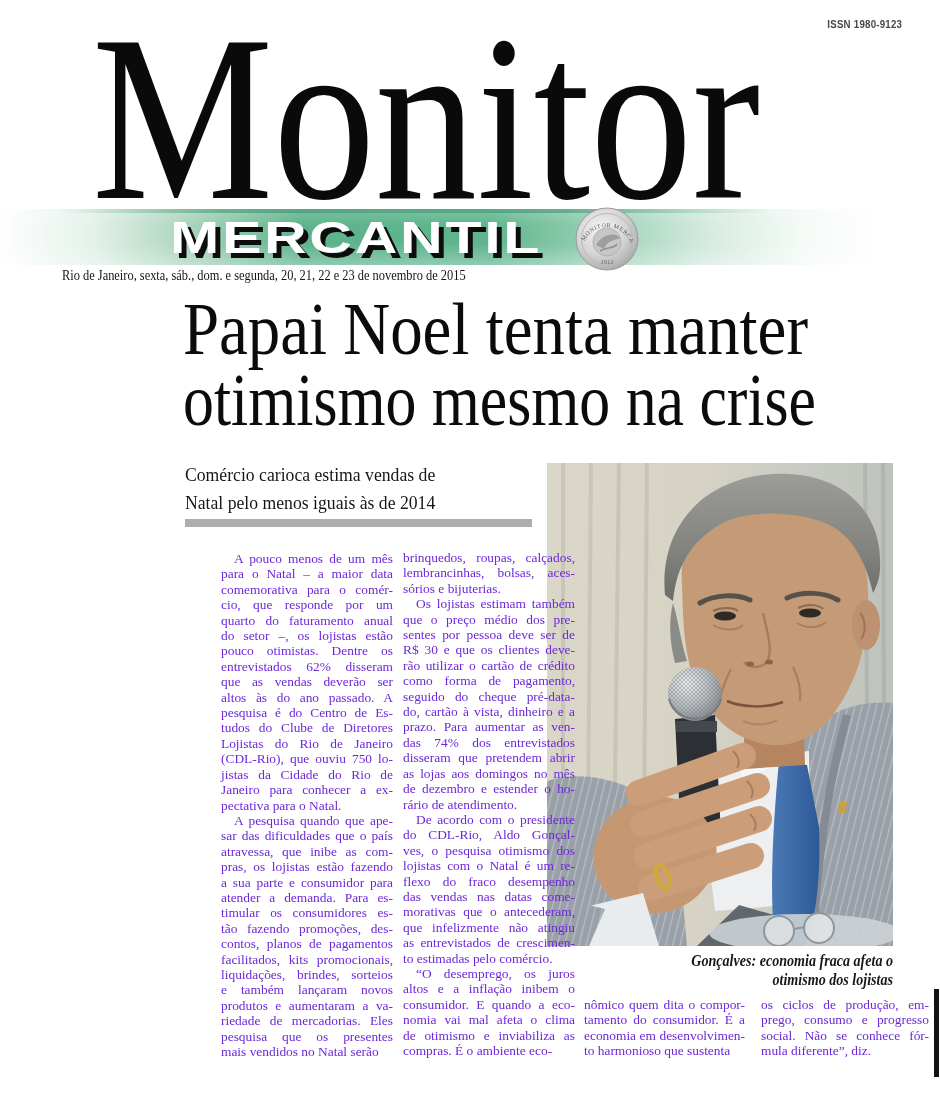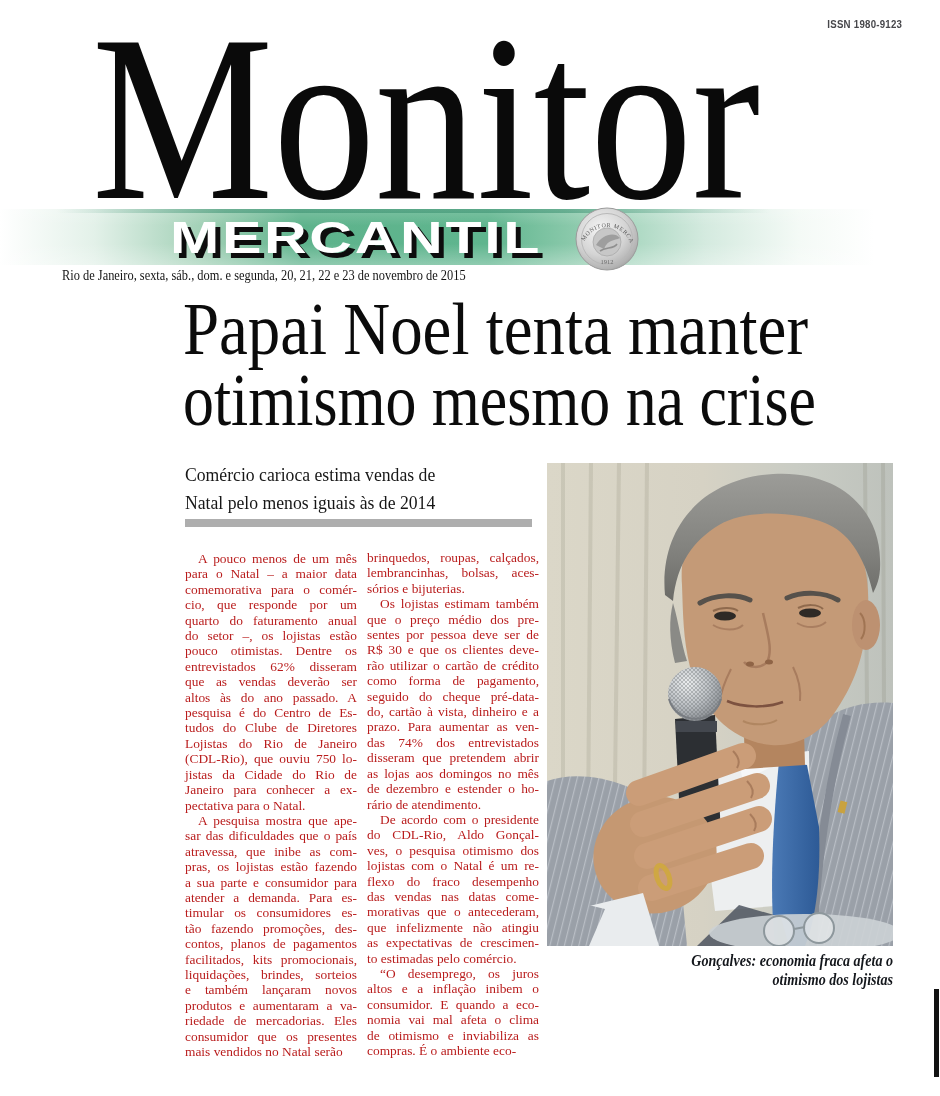--- a/index.html
+++ b/index.html
@@ -42,21 +42,21 @@
   #subhead-rule{left:185px;top:519px;width:347px;height:8px;background:#aeaeae;}
 
   
   #photo{left:547px;top:463px;width:346px;height:483px;}
 
   
   #caption{left:593px;top:952px;width:300px;text-align:right;font-weight:bold;font-style:italic;
            font-size:16px;line-height:18.5px;color:#14171c;transform:scaleX(.88);transform-origin:100% 0;white-space:nowrap;}
 
   
-  .col{position:absolute;font-size:13.4px;color:#b91c1c;}
+  .col{position:absolute;font-size:13.4px;color:#6d28d9;margin-left:36px;}
   #col-1{left:185px;top:551px;width:172px;}
   #col-2{left:367px;top:550px;width:172px;}
   #col-3{left:548px;top:997px;width:161px;}
   #col-4{left:725px;top:997px;width:168px;}
   .bl{height:15.42px;line-height:15.42px;white-space:nowrap;
       text-align:justify;text-align-last:justify;}
   .bl.end{text-align-last:left;}
   .bl.ind{padding-left:13px;}
 
   
@@ -246,35 +246,35 @@
       <div class="bl">entrevistados 62% disseram</div>
       <div class="bl">que as vendas deverão ser</div>
       <div class="bl">altos às do ano passado. A</div>
       <div class="bl">pesquisa é do Centro de Es-</div>
       <div class="bl">tudos do Clube de Diretores</div>
       <div class="bl">Lojistas do Rio de Janeiro</div>
       <div class="bl">(CDL-Rio), que ouviu 750 lo-</div>
       <div class="bl">jistas da Cidade do Rio de</div>
       <div class="bl">Janeiro para conhecer a ex-</div>
       <div class="bl end">pectativa para o Natal.</div>
-      <div class="bl ind">A pesquisa mostra que ape-</div>
+      <div class="bl ind">A pesquisa quando que ape-</div>
       <div class="bl">sar das dificuldades que o país</div>
       <div class="bl">atravessa, que inibe as com-</div>
       <div class="bl">pras, os lojistas estão fazendo</div>
       <div class="bl">a sua parte e consumidor para</div>
       <div class="bl">atender a demanda. Para es-</div>
       <div class="bl">timular os consumidores es-</div>
       <div class="bl">tão fazendo promoções, des-</div>
       <div class="bl">contos, planos de pagamentos</div>
       <div class="bl">facilitados, kits promocionais,</div>
       <div class="bl">liquidações, brindes, sorteios</div>
       <div class="bl">e também lançaram novos</div>
       <div class="bl">produtos e aumentaram a va-</div>
       <div class="bl">riedade de mercadorias. Eles</div>
-      <div class="bl">consumidor que os presentes</div>
+      <div class="bl">pesquisa que os presentes</div>
       <div class="bl end">mais vendidos no Natal serão</div>
     </div>
   <div id="col-2" class="col">
       <div class="bl">brinquedos, roupas, calçados,</div>
       <div class="bl">lembrancinhas, bolsas, aces-</div>
       <div class="bl end">sórios e bijuterias.</div>
       <div class="bl ind">Os lojistas estimam também</div>
       <div class="bl">que o preço médio dos pre-</div>
       <div class="bl">sentes por pessoa deve ser de</div>
       <div class="bl">R$ 30 e que os clientes deve-</div>
@@ -289,24 +289,36 @@
       <div class="bl">de dezembro e estender o ho-</div>
       <div class="bl end">rário de atendimento.</div>
       <div class="bl ind">De acordo com o presidente</div>
       <div class="bl">do CDL-Rio, Aldo Gonçal-</div>
       <div class="bl">ves, o pesquisa otimismo dos</div>
       <div class="bl">lojistas com o Natal é um re-</div>
       <div class="bl">flexo do fraco desempenho</div>
       <div class="bl">das vendas nas datas come-</div>
       <div class="bl">morativas que o antecederam,</div>
       <div class="bl">que infelizmente não atingiu</div>
-      <div class="bl">as expectativas de crescimen-</div>
+      <div class="bl">as entrevistados de crescimen-</div>
       <div class="bl end">to estimadas pelo comércio.</div>
       <div class="bl ind">“O desemprego, os juros</div>
       <div class="bl">altos e a inflação inibem o</div>
       <div class="bl">consumidor. E quando a eco-</div>
       <div class="bl">nomia vai mal afeta o clima</div>
       <div class="bl">de otimismo e inviabiliza as</div>
       <div class="bl end">compras. É o ambiente eco-</div>
     </div>
+  <div id="col-3" class="col">
+      <div class="bl">nômico quem dita o compor-</div>
+      <div class="bl">tamento do consumidor. É a</div>
+      <div class="bl">economia em desenvolvimen-</div>
+      <div class="bl end">to harmonioso que sustenta</div>
+    </div>
+  <div id="col-4" class="col">
+      <div class="bl">os ciclos de produção, em-</div>
+      <div class="bl">prego, consumo e progresso</div>
+      <div class="bl">social. Não se conhece fór-</div>
+      <div class="bl end">mula diferente”, diz.</div>
+    </div>
 
   <div id="edge-bar" class="abs"></div>
 </div>
 
 </body></html>

